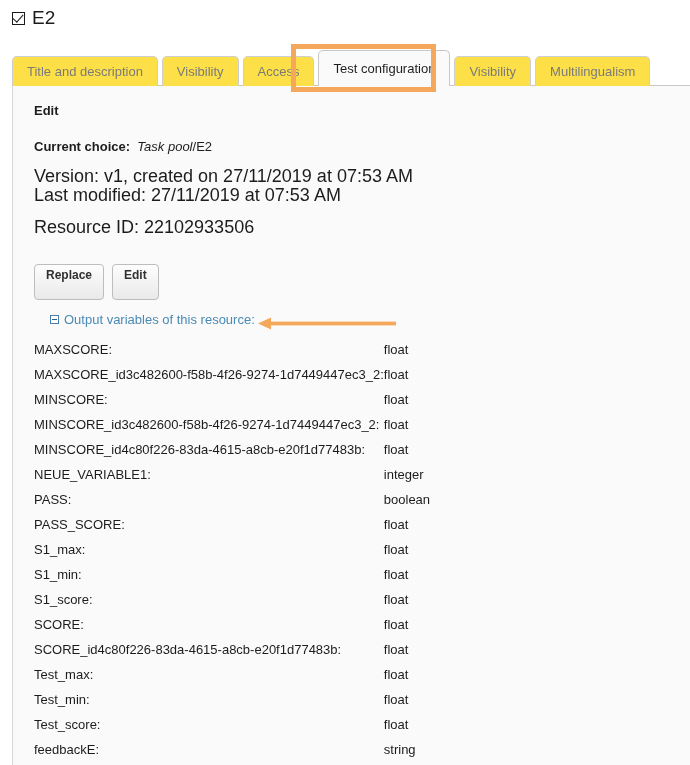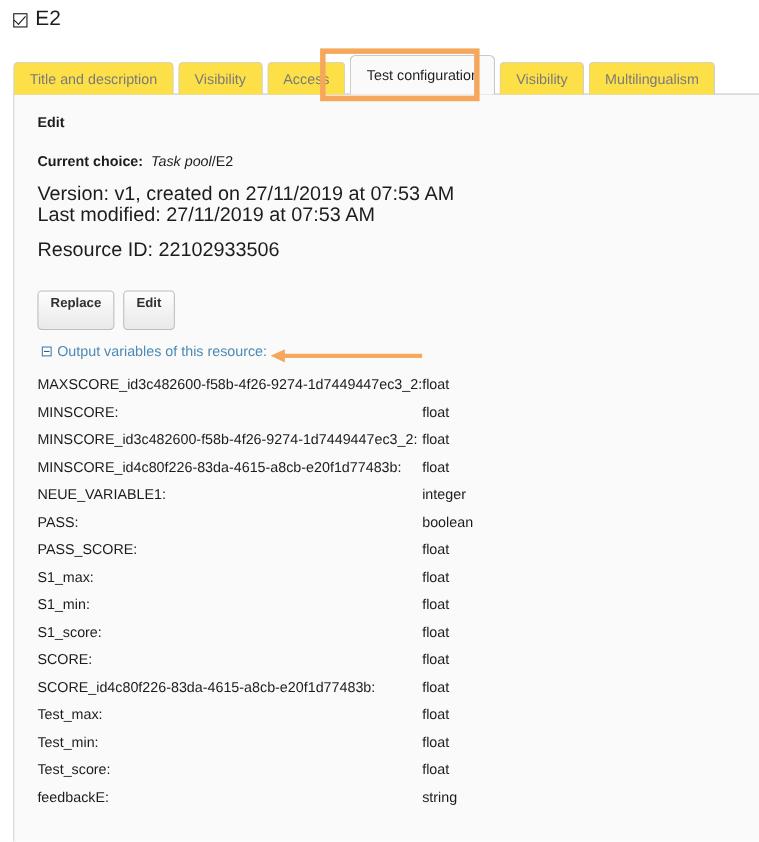--- a/index.html
+++ b/index.html
@@ -165,21 +165,21 @@
     padding: 4px 11px 17px 11px;
     cursor: pointer;
     line-height: 13px;
   }
 
   
   #output-toggle-row {
     display: flex;
     align-items: center;
     gap: 5px;
-    margin: 0 0 9px 4px;
+    margin: 0 0 9px 16px;
     position: relative;
   }
   #expand-icon {
     width: 9px;
     height: 9px;
     border: 1px solid #4a7ca8;
     background: #ffffff;
     position: relative;
     box-sizing: border-box;
     flex: 0 0 auto;
@@ -281,20 +281,24 @@
 
     <svg id="annotation-arrow" viewBox="0 0 138 13" xmlns="http://www.w3.org/2000/svg">
       <polygon points="0,6.5 13,0.5 13,12.5" fill="#f5a85c"></polygon>
       <rect x="12" y="4.6" width="126" height="3.8" fill="#f5a85c"></rect>
     </svg>
   </div>
 
   <table id="variables-table">
     <tbody>
       <tr>
+          <td class="var-name-cell">MAXSCORE:</td>
+          <td class="var-type-cell">float</td>
+        </tr>
+      <tr>
           <td class="var-name-cell">MAXSCORE_id3c482600-f58b-4f26-9274-1d7449447ec3_2:</td>
           <td class="var-type-cell">float</td>
         </tr>
       <tr>
           <td class="var-name-cell">MINSCORE:</td>
           <td class="var-type-cell">float</td>
         </tr>
       <tr>
           <td class="var-name-cell">MINSCORE_id3c482600-f58b-4f26-9274-1d7449447ec3_2:</td>
           <td class="var-type-cell">float</td>

